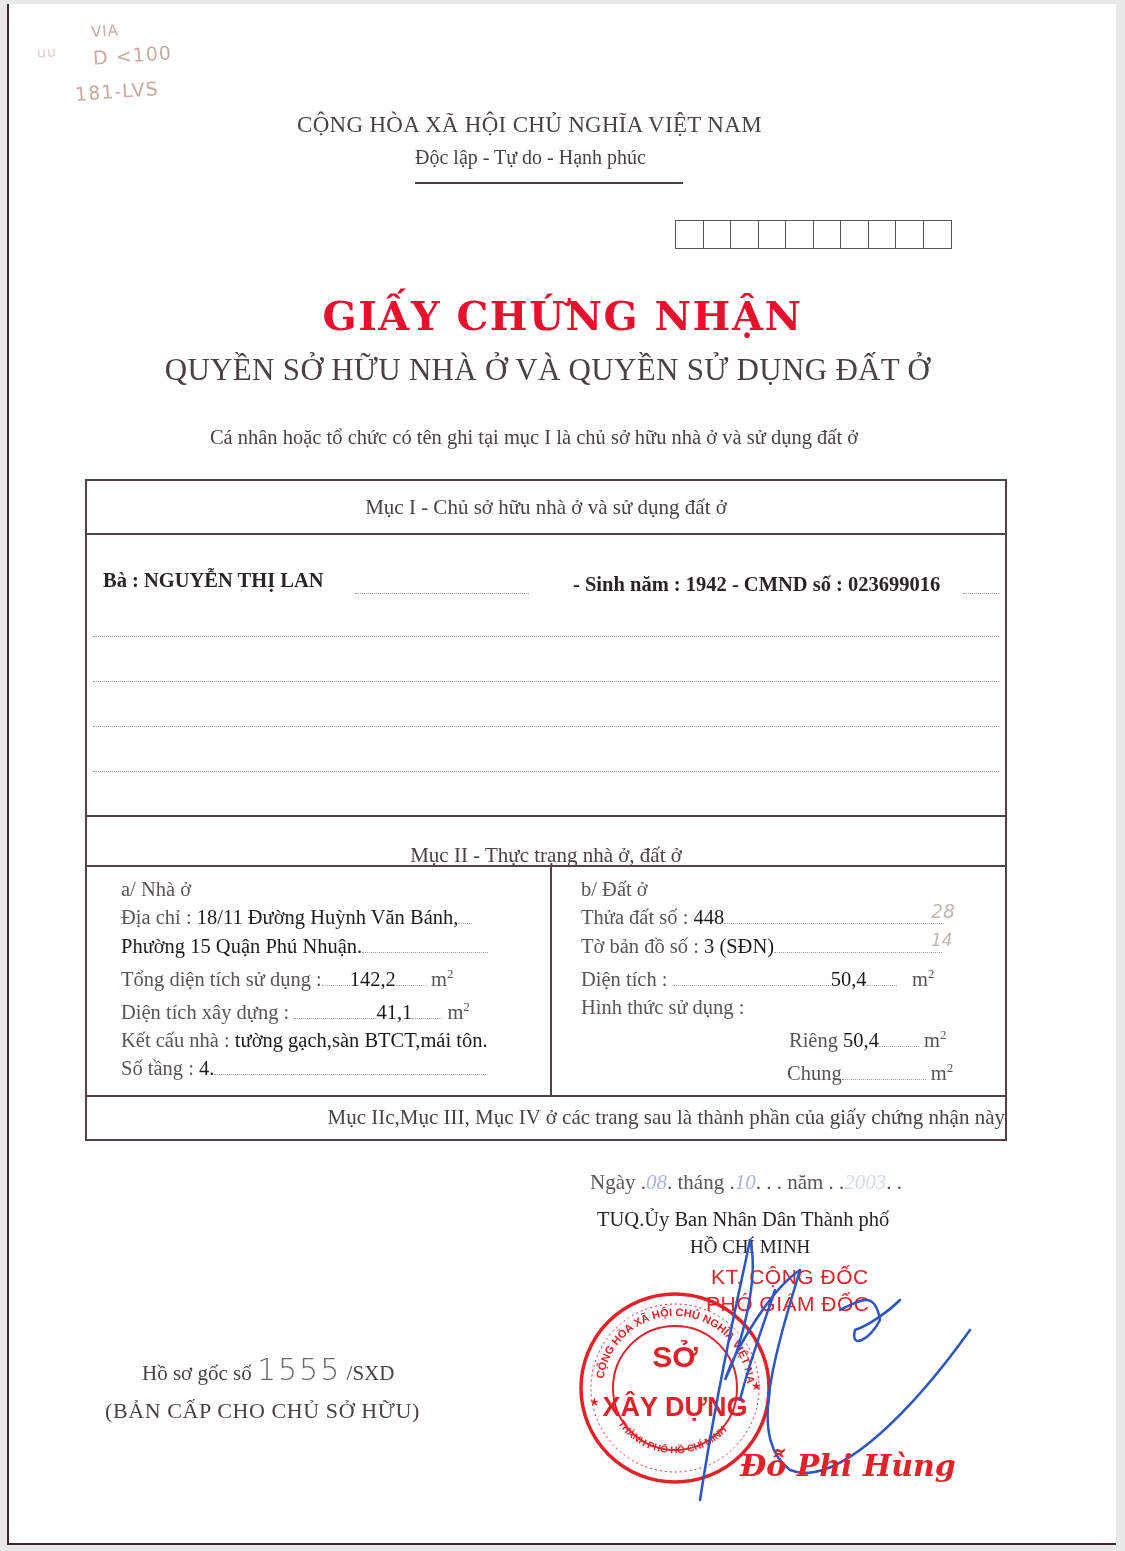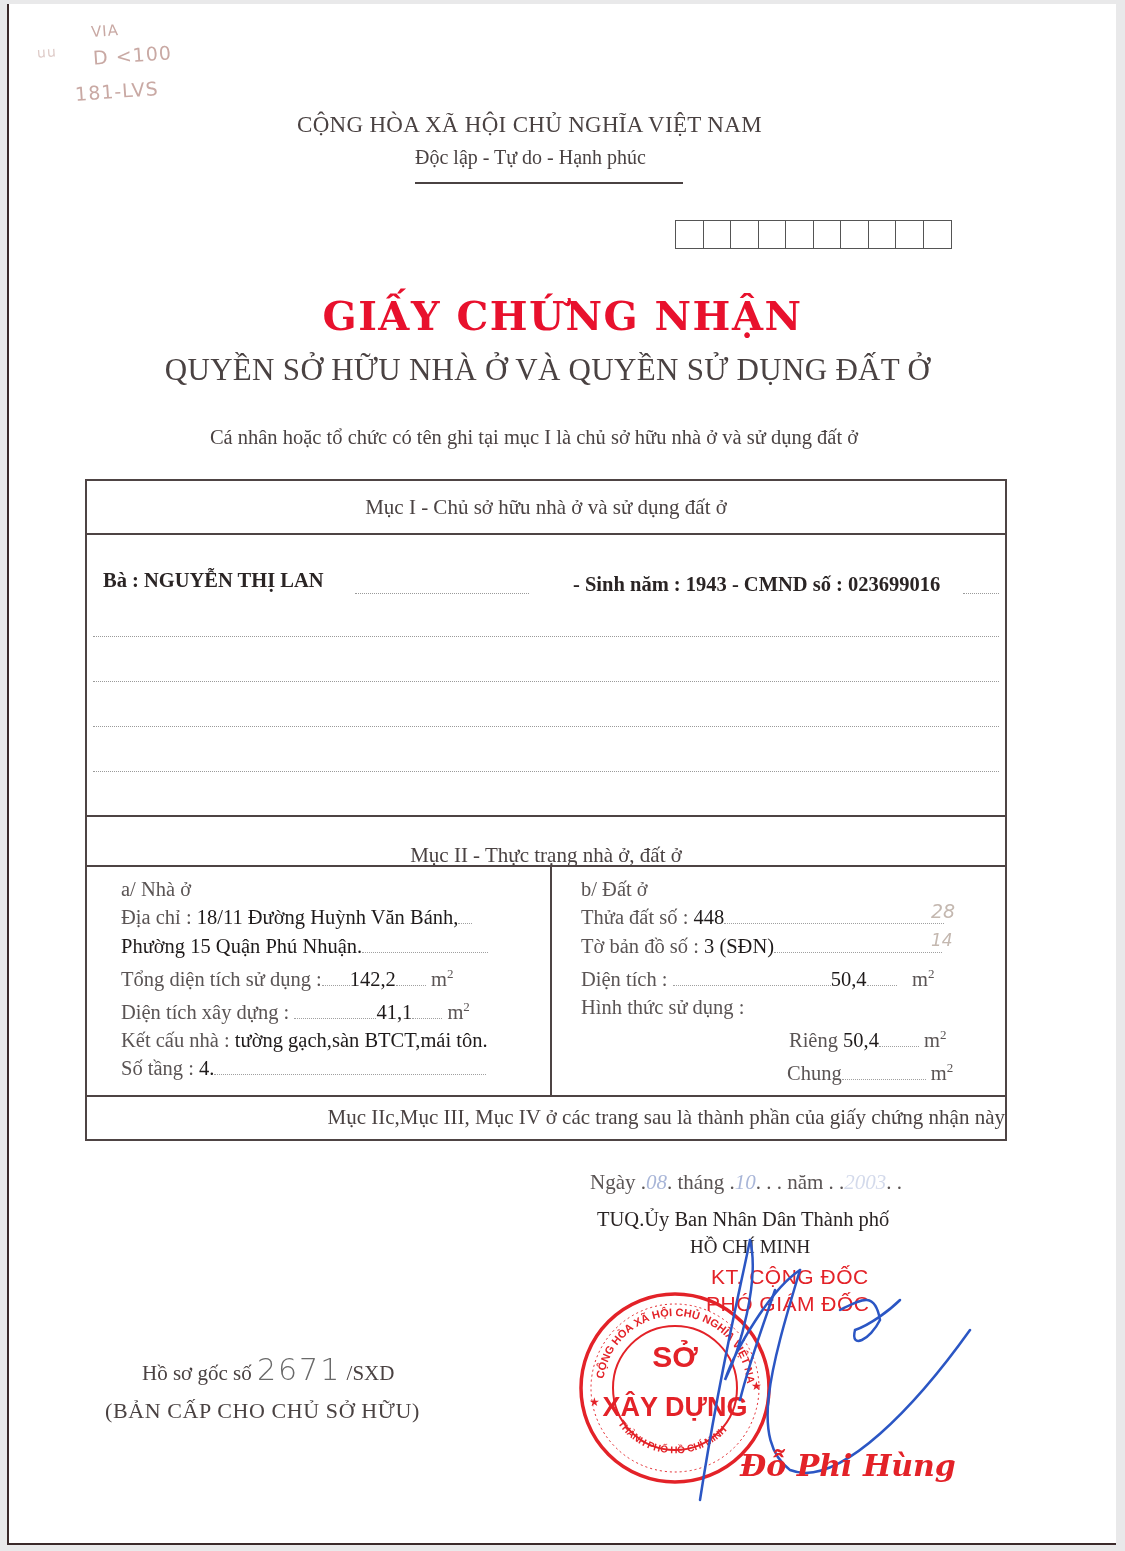--- a/index.html
+++ b/index.html
@@ -88,21 +88,21 @@
 <div class="abs title-sub">QUYỀN SỞ HỮU NHÀ Ở VÀ QUYỀN SỬ DỤNG ĐẤT Ở</div>
 <div class="abs intro">Cá nhân hoặc tổ chức có tên ghi tại mục I là chủ sở hữu nhà ở và sử dụng đất ở</div>
 
 <div class="abs frame">
 
   <div class="band" style="top:14px;">Mục I - Chủ sở hữu nhà ở và sử dụng đất ở</div>
   <div class="hline" style="top:52px;"></div>
 
   <div class="owner-row">
     <span class="name">Bà : NGUYỄN THỊ LAN</span>
-    <span class="birth">- Sinh năm : 1943 - CMND số : 023699016</span>
+    <span class="birth">- Sinh năm : 1942 - CMND số : 023699016</span>
   </div>
   <div class="dotline" style="top:112px; left:268px; right:476px;"></div>
   <div class="dotline" style="top:112px; left:876px; right:6px;"></div>
   <div class="dotline" style="top:155px;"></div>
   <div class="dotline" style="top:200px;"></div>
   <div class="dotline" style="top:245px;"></div>
   <div class="dotline" style="top:290px;"></div>
 
   <div class="hline" style="top:334px;"></div>
   <div class="band" style="top:346px;margin-top:16px;">Mục II - Thực trạng nhà ở, đất ở</div>
@@ -167,15 +167,15 @@
     <path d="M 70 10 C 60 60, 40 140, 20 270"></path>
     <path d="M 70 10 C 80 50, 60 120, 45 150 C 55 120, 90 60, 120 40"></path>
     <path d="M 95 60 C 85 90, 70 130, 60 170"></path>
     <path d="M 120 40 C 90 140, 70 210, 110 240 C 160 260, 240 170, 290 100"></path>
     <path d="M 160 80 C 180 70, 195 60, 200 90 C 190 110, 170 120, 175 100 C 190 95, 210 80, 220 70"></path>
   </g>
 </svg>
 <div class="abs sign-name">Đỗ Phi Hùng</div>
 
 <div class="abs file-no">
-  <span>Hồ sơ gốc số </span><span class="hand">2671</span><span> /SXD</span>
+  <span>Hồ sơ gốc số </span><span class="hand">1555</span><span> /SXD</span>
 </div>
 <div class="abs copy-for">(BẢN CẤP CHO CHỦ SỞ HỮU)</div>
 
 </body></html>

